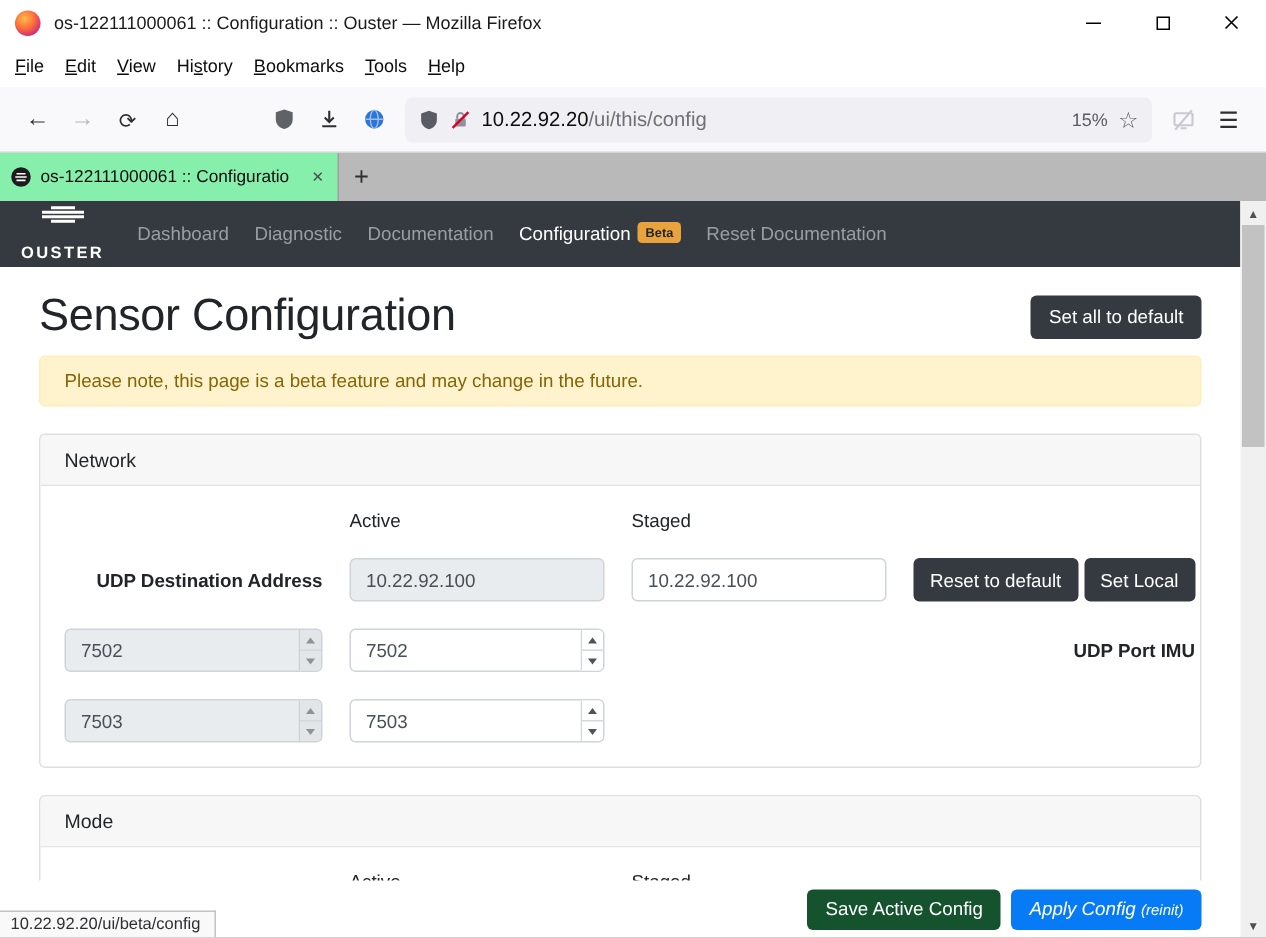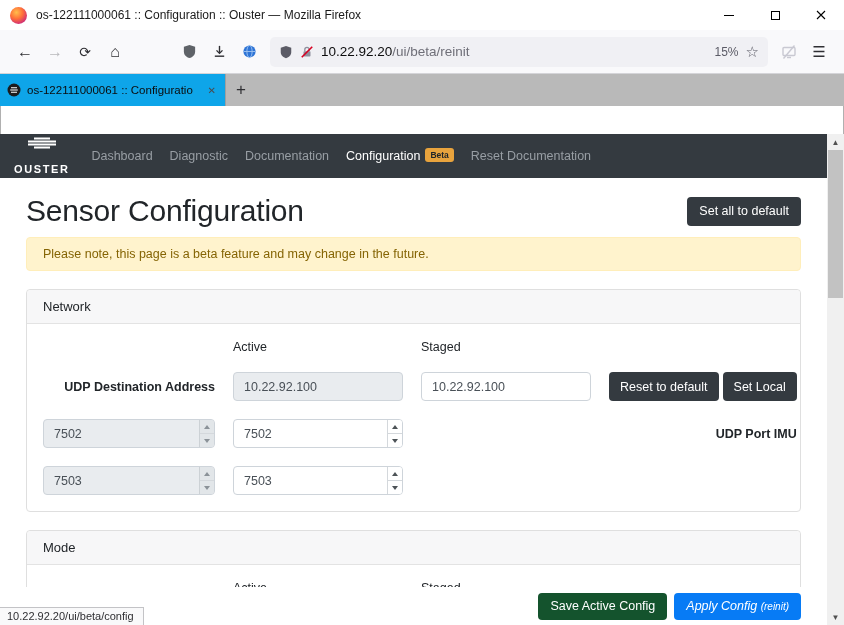--- a/index.html
+++ b/index.html
@@ -29,21 +29,21 @@
   .urlbar { flex: 1; height: 30px; background: #f0f0f4; border-radius: 5px; display: flex; align-items: center;
     padding: 0 9px; margin: 0 6px; gap: 7px; min-width: 0; }
   .ub-ico { display: flex; align-items: center; }
   .url-text { font-size: 13.5px; flex: 1; white-space: nowrap; overflow: hidden; }
   .url-text .host { color: #0c0c0d; }
   .url-text .path { color: #6f6f78; }
   .zoom { font-size: 12px; color: #5b5b66; }
   .star { font-size: 15px; color: #5b5b66; }
   
   .tabbar { height: 32px; background: #b9b9b9; display: flex; align-items: stretch; }
-  .tab { width: 226px; background: #0ea5e9; display: flex; align-items: center; padding: 0 7px; gap: 6px;
+  .tab { width: 226px; background: #86efac; display: flex; align-items: center; padding: 0 7px; gap: 6px;
     box-shadow: inset -1px 0 0 #9f9f9f; flex: none; }
   .favicon { display: flex; align-items: center; flex: none; }
   .tab-title { font-size: 11.5px; color: #0c0c0d; flex: 1; white-space: nowrap; overflow: hidden; }
   .tab-close { font-size: 10px; color: #4a4a4f; padding: 2px 3px; flex: none; }
   .newtab { width: 30px; display: flex; align-items: center; justify-content: center; font-size: 17px; color: #2f2f33; flex: none; }
   .tab-fill { flex: 1; }
   
   .content { position: absolute; top: 134px; left: 0; right: 0; bottom: 0; background: #fff; overflow: hidden; }
   .page-area { position: absolute; top: 0; left: 0; right: 17px; bottom: 0; overflow: hidden; background: #fff; }
   
@@ -119,20 +119,29 @@
           <div class="glyph-max"></div>
         </div>
       <div class="win-btn">
         <svg width="10" height="10" viewBox="0 0 10 10" stroke="#000" stroke-width="1.1">
             <path d="M1 1 L9 9 M9 1 L1 9"></path>
           </svg>
       </div>
     </div>
   </div>
 
+  <div class="menubar">
+      <span class="menu-item"><u>F</u>ile</span>
+      <span class="menu-item"><u>E</u>dit</span>
+      <span class="menu-item"><u>V</u>iew</span>
+      <span class="menu-item">Hi<u>s</u>tory</span>
+      <span class="menu-item"><u>B</u>ookmarks</span>
+      <span class="menu-item"><u>T</u>ools</span>
+      <span class="menu-item"><u>H</u>elp</span>
+    </div>
 
   <div class="toolbar">
     <div class="tb-btn">←</div>
     <div class="tb-btn dim">→</div>
     <div class="tb-btn" style="font-size:14px">⟳</div>
     <div class="tb-btn">⌂</div>
     <div class="tb-spacer"></div>
     <div class="tb-btn">
       <svg width="15" height="15" viewBox="0 0 16 16">
           <path d="M8 1 L14 3 V8 C14 11.8 11.3 14.2 8 15 C4.7 14.2 2 11.8 2 8 V3 Z" fill="#5f6368"></path>
@@ -158,21 +167,21 @@
             <path d="M8 1 L14 3 V8 C14 11.8 11.3 14.2 8 15 C4.7 14.2 2 11.8 2 8 V3 Z" fill="#5b5b66"></path>
           </svg>
       </span>
       <span class="ub-ico">
         <svg width="14" height="14" viewBox="0 0 16 16">
             <path d="M5.5 7 V5.2 A2.5 2.5 0 0 1 10.5 5.2 V7" fill="none" stroke="#8f8f9d" stroke-width="1.5"></path>
             <rect x="4" y="7" width="8" height="6" rx="1" fill="#8f8f9d"></rect>
             <path d="M14 2 L2 14" stroke="#d70022" stroke-width="1.8"></path>
           </svg>
       </span>
-      <span class="url-text"><span class="host">10.22.92.20</span><span class="path">/ui/beta/reinit</span></span>
+      <span class="url-text"><span class="host">10.22.92.20</span><span class="path">/ui/this/config</span></span>
       <span class="zoom">15%</span>
       <span class="star">☆</span>
     </div>
     <div class="tb-btn">
       <svg width="16" height="16" viewBox="0 0 16 16" fill="none" stroke="#c9c9d2" stroke-width="1.4">
           <rect x="2" y="3.5" width="12" height="8" rx="1"></rect>
           <path d="M6 13.5 H10"></path>
           <path d="M13.5 1.5 L2.5 14.5"></path>
         </svg>
     </div>

